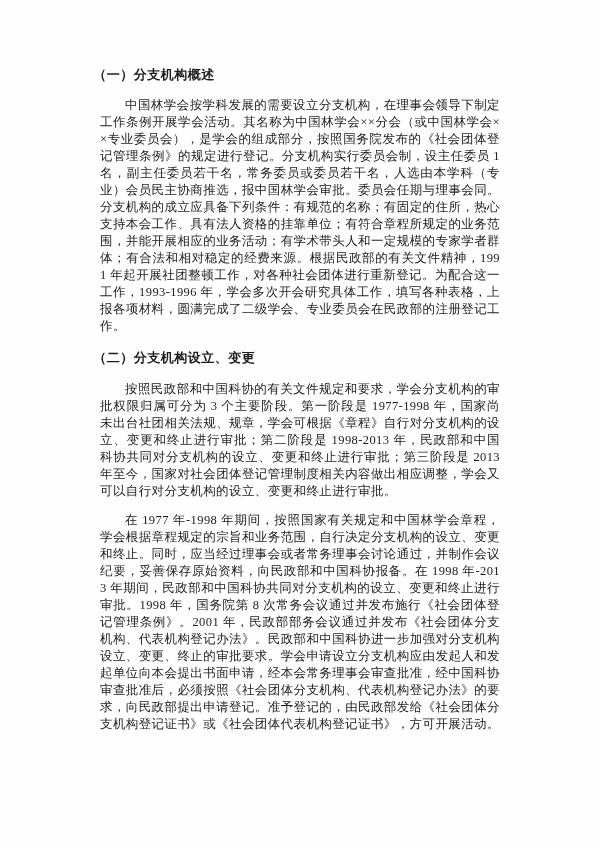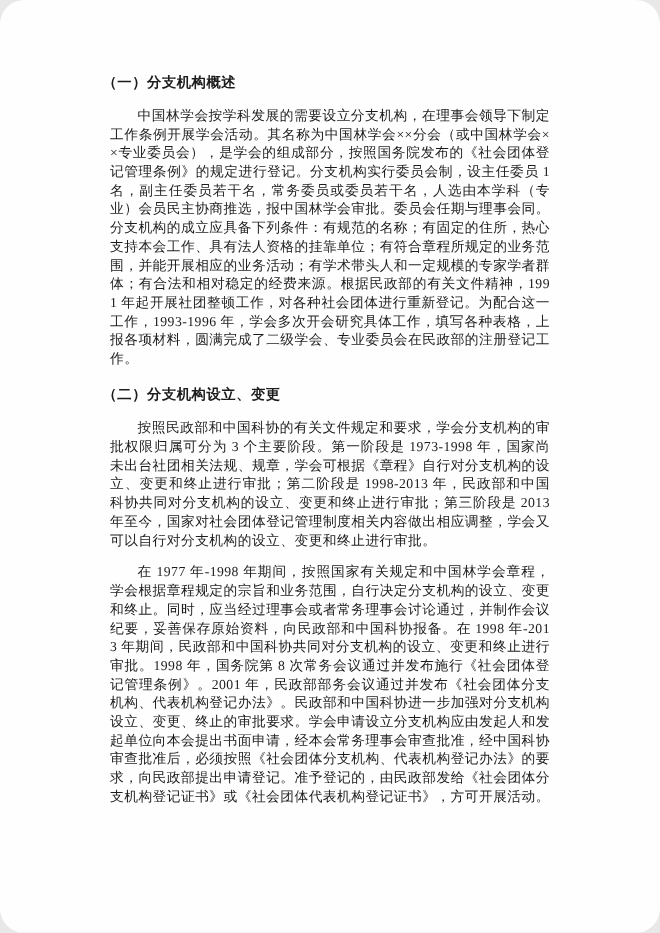--- a/index.html
+++ b/index.html
@@ -10,38 +10,38 @@
   .page {
     position: relative;
     width: 600px;
     height: 848px;
     margin: 0 auto;
     background: #fefefe;
     color: #1c1c1c;
     font-family: "Liberation Serif", "DejaVu Serif", serif;
     overflow: hidden;
     box-sizing: border-box;
-    border-radius: 22px;
   }
   .content {
     position: absolute;
     left: 88px;
     top: 66px;
     width: 424px;
   }
   .section-heading {
     font-size: 13px;
     font-weight: bold;
     letter-spacing: 0.5px;
     text-indent: 0.4em;
     margin: 0 0 14px 0;
     line-height: 17px;
   }
   .section-heading.second {
     margin-top: 15px;
+    font-family: Liberation Mono, monospace;
   }
   .body-paragraph {
     margin: 12px;
     font-size: 12.5px;
     line-height: 17px;
     letter-spacing: 0.4px;
     text-align: justify;
     text-indent: 2em;
     word-break: break-all;
   }
@@ -62,20 +62,20 @@
 
 <div class="page">
   <div class="content">
 
     <h2 class="section-heading">（一）分支机构概述</h2>
 
     <p class="body-paragraph">中国林学会按学科发展的需要设立分支机构，在理事会领导下制定工作条例开展学会活动。其名称为中国林学会××分会（或中国林学会××专业委员会），是学会的组成部分，按照国务院发布的《社会团体登记管理条例》的规定进行登记。分支机构实行委员会制，设主任委员 1 名，副主任委员若干名，常务委员或委员若干名，人选由本学科（专业）会员民主协商推选，报中国林学会审批。委员会任期与理事会同。分支机构的成立应具备下列条件：有规范的名称；有固定的住所，热心支持本会工作、具有法人资格的挂靠单位；有符合章程所规定的业务范围，并能开展相应的业务活动；有学术带头人和一定规模的专家学者群体；有合法和相对稳定的经费来源。根据民政部的有关文件精神，1991 年起开展社团整顿工作，对各种社会团体进行重新登记。为配合这一工作，1993-1996 年，学会多次开会研究具体工作，填写各种表格，上报各项材料，圆满完成了二级学会、专业委员会在民政部的注册登记工作。</p>
 
     <h2 class="section-heading second">（二）分支机构设立、变更</h2>
 
-    <p class="body-paragraph">按照民政部和中国科协的有关文件规定和要求，学会分支机构的审批权限归属可分为 3 个主要阶段。第一阶段是 1973-1998 年，国家尚未出台社团相关法规、规章，学会可根据《章程》自行对分支机构的设立、变更和终止进行审批；第二阶段是 1998-2013 年，民政部和中国科协共同对分支机构的设立、变更和终止进行审批；第三阶段是 2013 年至今，国家对社会团体登记管理制度相关内容做出相应调整，学会又可以自行对分支机构的设立、变更和终止进行审批。</p>
+    <p class="body-paragraph">按照民政部和中国科协的有关文件规定和要求，学会分支机构的审批权限归属可分为 3 个主要阶段。第一阶段是 1977-1998 年，国家尚未出台社团相关法规、规章，学会可根据《章程》自行对分支机构的设立、变更和终止进行审批；第二阶段是 1998-2013 年，民政部和中国科协共同对分支机构的设立、变更和终止进行审批；第三阶段是 2013 年至今，国家对社会团体登记管理制度相关内容做出相应调整，学会又可以自行对分支机构的设立、变更和终止进行审批。</p>
 
     <p class="body-paragraph">在 1977 年-1998 年期间，按照国家有关规定和中国林学会章程，学会根据章程规定的宗旨和业务范围，自行决定分支机构的设立、变更和终止。同时，应当经过理事会或者常务理事会讨论通过，并制作会议纪要，妥善保存原始资料，向民政部和中国科协报备。在 1998 年-2013 年期间，民政部和中国科协共同对分支机构的设立、变更和终止进行审批。1998 年，国务院第 8 次常务会议通过并发布施行《社会团体登记管理条例》。2001 年，民政部部务会议通过并发布《社会团体分支机构、代表机构登记办法》。民政部和中国科协进一步加强对分支机构设立、变更、终止的审批要求。学会申请设立分支机构应由发起人和发起单位向本会提出书面申请，经本会常务理事会审查批准，经中国科协审查批准后，必须按照《社会团体分支机构、代表机构登记办法》的要求，向民政部提出申请登记。准予登记的，由民政部发给《社会团体分支机构登记证书》或《社会团体代表机构登记证书》，方可开展活动。</p>
 
 
   </div>
 
 </div>
 
 </body></html>

